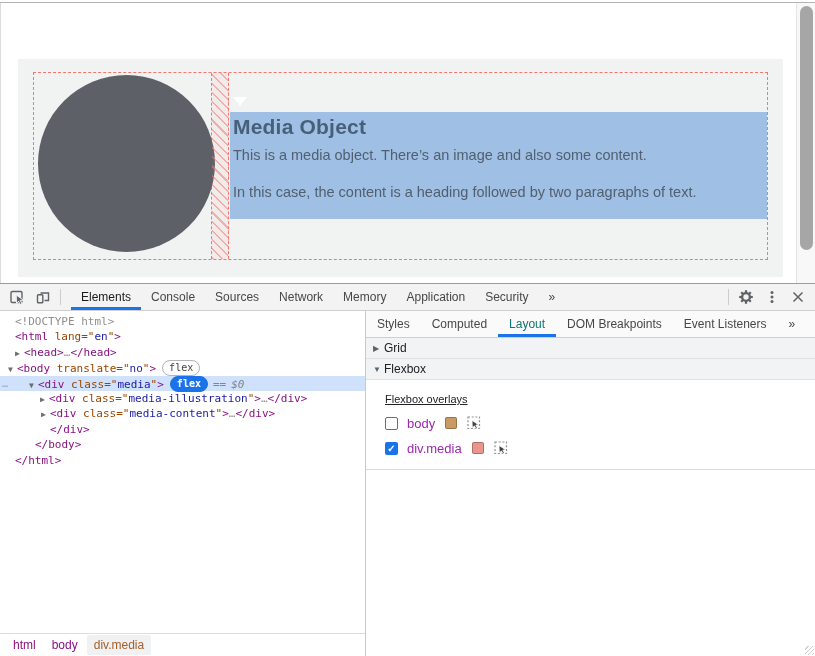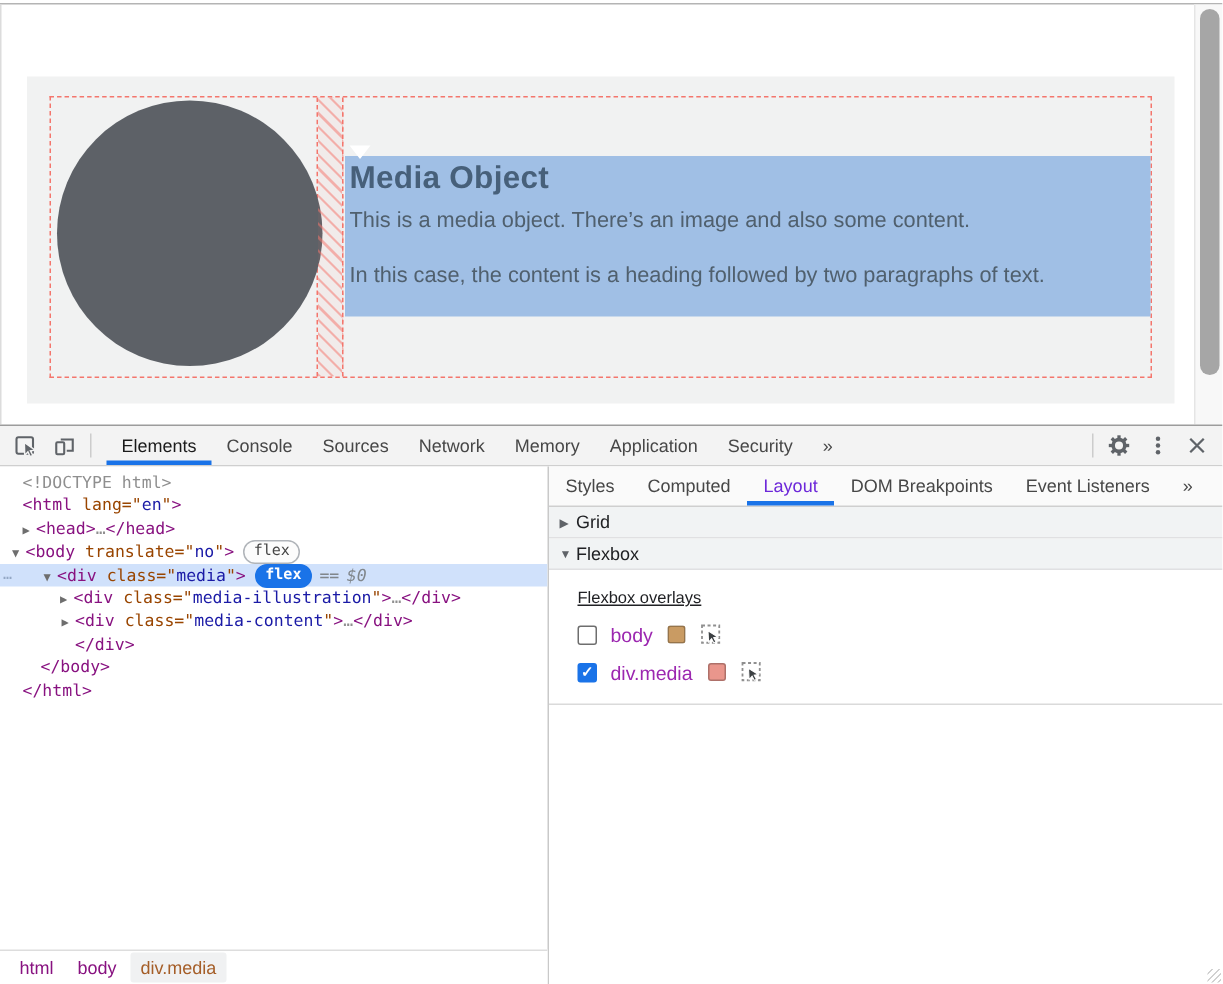--- a/index.html
+++ b/index.html
@@ -4,21 +4,21 @@
 <style>
   * { margin:0; padding:0; box-sizing:border-box; }
   html,body { width:815px; height:656px; background:#fff; }
   body { font-family:"Liberation Sans", sans-serif; position:relative; overflow:hidden; }
   .screen { position:absolute; inset:0; width:815px; height:656px; background:#fff; }
 
   
   .page-view { position:absolute; left:0; top:0; width:815px; height:283px; background:#fff; }
   .top-line { position:absolute; left:0; top:2px; width:815px; height:1px; background:#b4b4b4; }
   .left-line { position:absolute; left:0; top:3px; width:1px; bottom:0; background:#dcdcdc; }
-  .page-body { position:absolute; left:18px; top:51px; width:765px; height:218px; background:#f1f2f2; }
+  .page-body { position:absolute; left:18px; top:59px; width:765px; height:218px; background:#f1f2f2; }
   .media-box { position:absolute; left:15px; top:13px; width:735px; height:188px; border:1px dashed #f4766d; }
   .media-illustration { position:absolute; left:0; top:0; bottom:0; width:178px; border-right:1px dashed #f4766d; }
   .circle { position:absolute; left:4px; top:2px; width:177px; height:177px; border-radius:50%; background:#5d6167; }
   .gap-band { position:absolute; left:178px; top:0; bottom:0; width:17px; border-right:1px dashed #f4766d;
               background:repeating-linear-gradient(45deg, rgba(244,118,109,.55) 0 1.5px, rgba(244,118,109,.06) 1.5px 6.5px); }
   .media-content-area { position:absolute; left:196px; top:0; right:0; bottom:0; }
   .content-overlay { position:absolute; left:0; top:39px; width:537px; height:107px; background:#a0bfe5; padding:3px 0 0 3px; }
   .content-overlay h1 { font-size:21px; font-weight:bold; color:#47607a; letter-spacing:.2px; white-space:nowrap; }
   .content-overlay p { font-size:14.5px; color:#50606e; white-space:nowrap; }
   .content-overlay p.p1 { margin-top:8px; }
@@ -65,21 +65,21 @@
   .badge-gray { border:1px solid #b0b4b9; color:#454545; background:#fcfcfc; }
   .badge-blue { background:#1a73e8; border:1px solid #1a73e8; color:#fff; font-weight:bold; }
 
   .breadcrumbs { height:23px; border-top:1px solid #ddd; background:#fff; display:flex; align-items:center; padding-left:4px; font-size:12px; }
   .crumb { padding:3px 7px; color:#881280; margin-left:2px; border-radius:2px; }
   .crumb.sel { background:#f0f1f2; color:#a55e28; }
 
   .right-panel { flex:1; background:#fff; display:flex; flex-direction:column; position:relative; }
   .side-tabs { height:27px; background:#fafafa; border-bottom:1px solid #cfcfcf; display:flex; }
   .side-tab { padding:0 11px; font-size:12px; color:#474747; display:flex; align-items:center; border-bottom:3px solid transparent; padding-top:3px; }
-  .side-tab.active { color:#6d28d9; border-bottom-color:#1a73e8;text-align:center; }
+  .side-tab.active { color:#0f766e; border-bottom-color:#1a73e8;text-align:center; }
   .section-row { height:21px; background:#f1f3f4; border-bottom:1px solid #e0e0e2; display:flex; align-items:center; padding-left:7px; font-size:12px; color:#202124; }
   .section-row .tw { margin-right:2px; color:#5f6368; }
   .overlays { background:#fff; border-bottom:1px solid #dadada; padding:13px 0 14px 19px; }
   .ov-title { font-size:11px; font-weight:500; color:#202124;text-decoration:underline; }
   .ov-row { display:flex; align-items:center; margin-top:11px; height:14px; }
   .cb { width:13px; height:13px; border:1.5px solid #6e6e6e; border-radius:2px; background:#fff; position:relative; flex:none; }
   .cb.on { border:none; background:#1a73e8; }
   .ck { position:absolute; left:0; top:0; width:13px; height:13px; color:#fff; font-size:10px; line-height:13px; text-align:center; font-weight:bold; }
   .ov-label { margin-left:9px; font-size:13px; color:#9c27b0; }
   .swatch { margin-left:10px; width:12px; height:12px; border-radius:2px; border:1px solid rgba(0,0,0,.25); flex:none; }
@@ -184,21 +184,21 @@
       <div class="left-panel">
         <div class="tree">
             <div class="tree-row" style="padding-left: 15px;"><span class="tk-doctype">&lt;!DOCTYPE html&gt;</span></div>
             <div class="tree-row" style="padding-left: 15px;"><span class="tk-tag">&lt;html</span><span class="tk-attr"> lang="</span><span class="tk-val">en</span><span class="tk-attr">"</span><span class="tk-tag">&gt;</span></div>
             <div class="tree-row" style="padding-left: 15px;"><span class="tw">▶</span><span class="tk-tag">&lt;head&gt;</span><span class="tk-gray">…</span><span class="tk-tag">&lt;/head&gt;</span></div>
             <div class="tree-row" style="padding-left: 8px;"><span class="tw">▼</span><span class="tk-tag">&lt;body</span><span class="tk-attr"> translate="</span><span class="tk-val">no</span><span class="tk-attr">"</span><span class="tk-tag">&gt;</span><span class="badge badge-gray">flex</span></div>
             <div class="tree-row sel" style="padding-left: 29px;"><span class="more-dots">…</span><span class="tw">▼</span><span class="tk-tag">&lt;div</span><span class="tk-attr"> class="</span><span class="tk-val">media</span><span class="tk-attr">"</span><span class="tk-tag">&gt;</span><span class="badge badge-blue">flex</span><span class="tk-eq">==</span><span class="tk-dollar">$0</span></div>
             <div class="tree-row" style="padding-left: 34px; margin-left: 6px;"><span class="tw">▶</span><span class="tk-tag">&lt;div</span><span class="tk-attr"> class="</span><span class="tk-val">media-illustration</span><span class="tk-attr">"</span><span class="tk-tag">&gt;</span><span class="tk-gray">…</span><span class="tk-tag">&lt;/div&gt;</span></div>
             <div class="tree-row" style="padding-left: 41px;"><span class="tw">▶</span><span class="tk-tag">&lt;div</span><span class="tk-attr"> class="</span><span class="tk-val">media-content</span><span class="tk-attr">"</span><span class="tk-tag">&gt;</span><span class="tk-gray">…</span><span class="tk-tag">&lt;/div&gt;</span></div>
             <div class="tree-row" style="padding-left: 50px;"><span class="tk-tag">&lt;/div&gt;</span></div>
-            <div class="tree-row" style="padding-left: 27px;"><span class="tk-tag">&lt;/body&gt;</span></div>
+            <div class="tree-row" style="padding-left: 35px;"><span class="tk-tag">&lt;/body&gt;</span></div>
             <div class="tree-row" style="padding-left: 15px;"><span class="tk-tag">&lt;/html&gt;</span></div>
           </div>
         <div class="breadcrumbs">
             <div class="crumb">html</div>
             <div class="crumb">body</div>
             <div class="crumb sel">div.media</div>
           </div>
       </div>
 
       <div class="right-panel">

